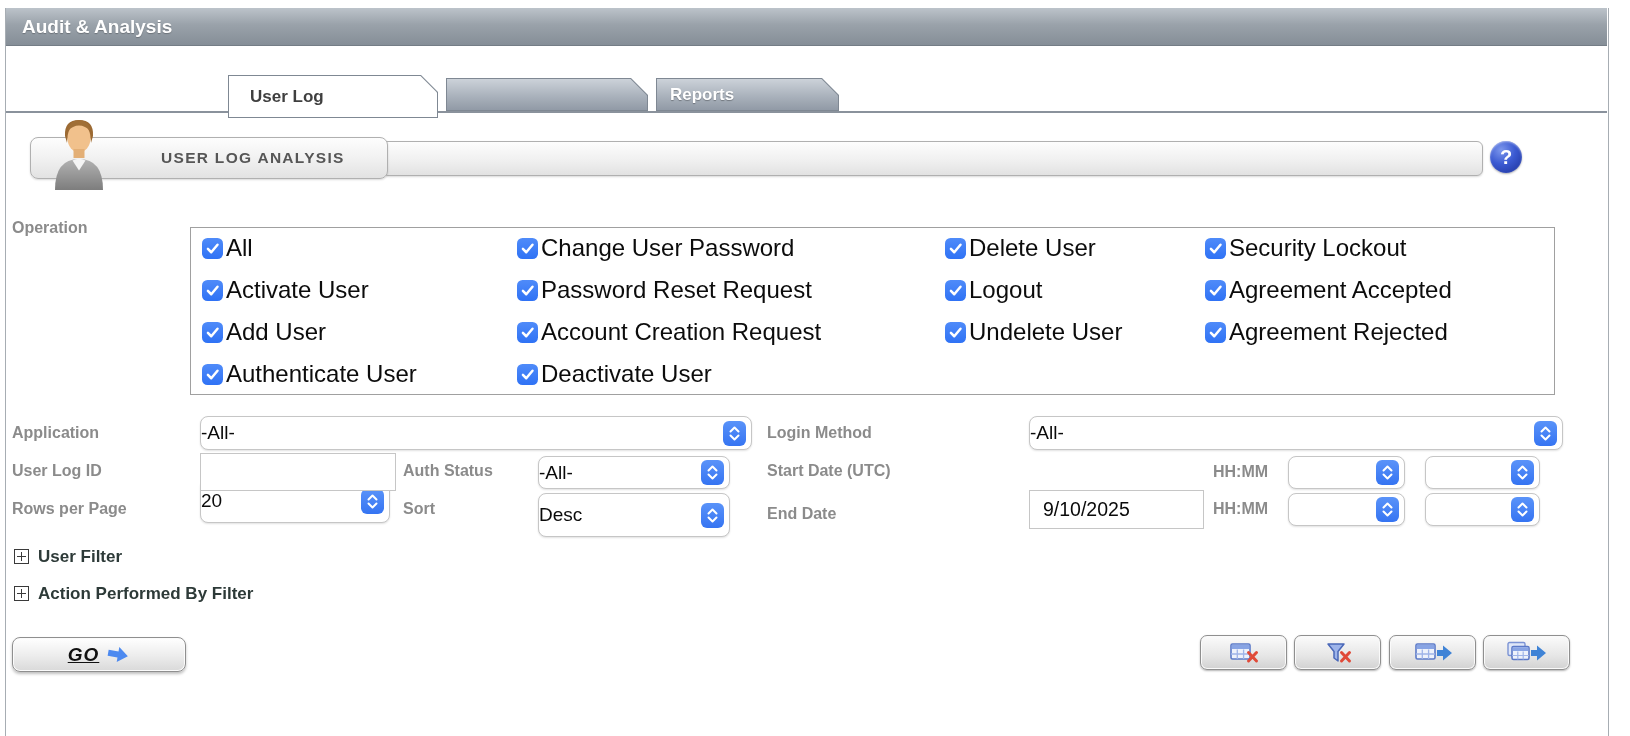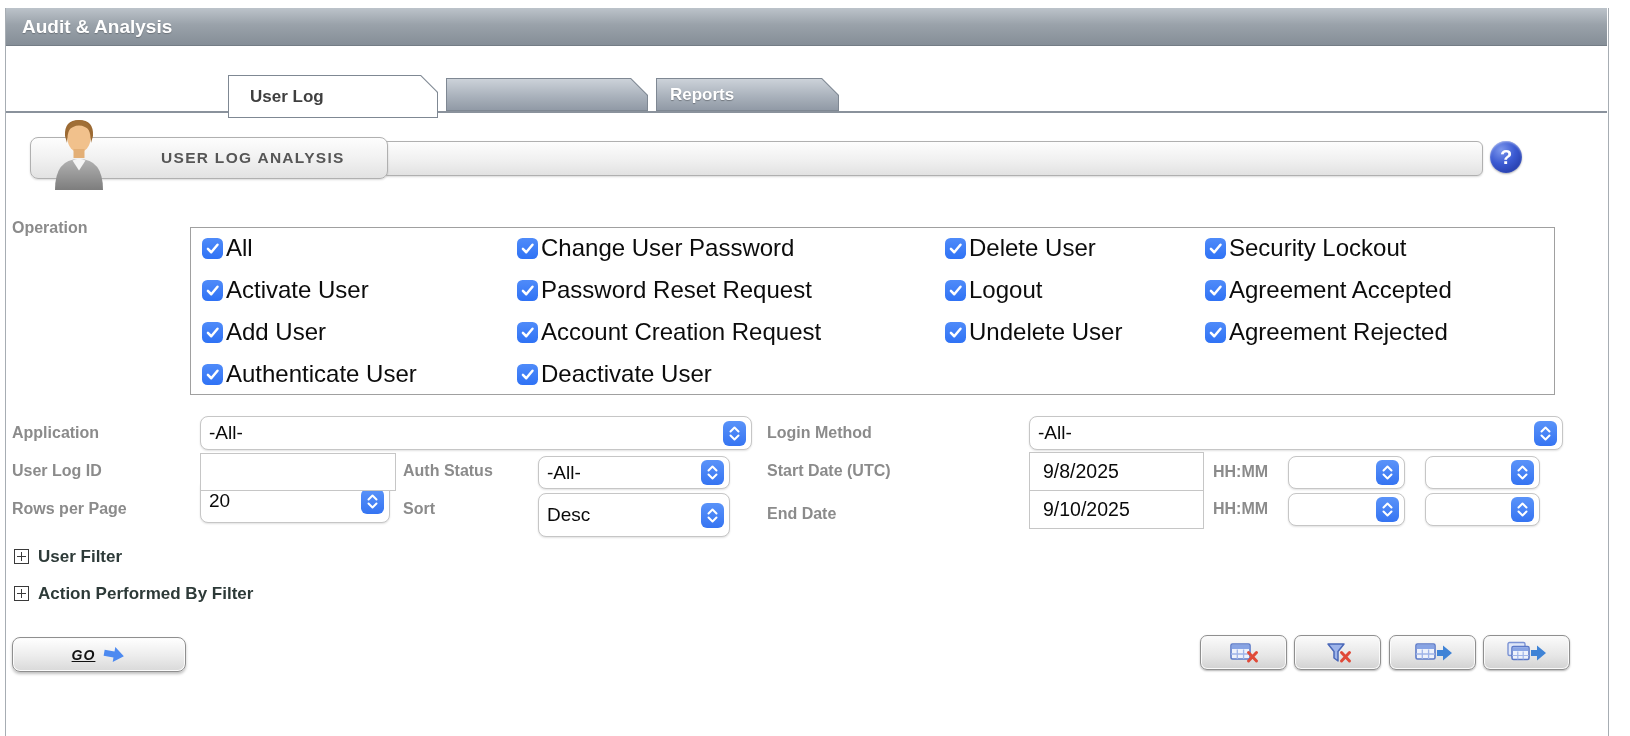--- a/index.html
+++ b/index.html
@@ -46,21 +46,21 @@
          border:1.5px solid #a0a0a0;background:#fff;}
   
   .cb{position:absolute;display:flex;align-items:center;height:22px;cursor:default;}
   .cbox{width:21px;height:21px;border-radius:5.5px;flex:none;
         background:linear-gradient(180deg,#4f8bf9,#2f72f5);
         display:flex;align-items:center;justify-content:center;}
   .cbl{font-size:24px;color:#0c0c0c;margin-left:3px;white-space:nowrap;}
   
   .sel{position:absolute;background:#fff;border:1px solid #c6c6c6;border-radius:8px;
        box-shadow:0 1px 2px rgba(0,0,0,.12);display:flex;align-items:center;
-       justify-content:space-between;padding:0 5px 0 8px;box-sizing:border-box;}
+       justify-content:space-between;padding:0 5px 0 0;box-sizing:border-box;}
   .selv{font-size:19px;color:#0a0a0a;white-space:nowrap;}
   .stepper{width:23px;height:25px;border-radius:6px;flex:none;
            background:linear-gradient(180deg,#5a93f9,#3574f2);
            display:flex;align-items:center;justify-content:center;}
   
   .txt{position:absolute;background:#fff;border:1px solid #c6c6c6;box-sizing:border-box;
        display:flex;align-items:center;padding-left:13px;font-size:19.5px;color:#0a0a0a;}
   
   .plusbox{position:absolute;width:15px;height:15px;border:1.5px solid #3a3a3a;
            background:#fff;box-sizing:border-box;}
@@ -68,21 +68,21 @@
            margin-top:-0.75px;background:#3a3a3a;}
   .plusbox::after{content:"";position:absolute;top:2px;bottom:2px;left:50%;width:1.5px;
            margin-left:-0.75px;background:#3a3a3a;}
   .explabel{position:absolute;font-size:17px;font-weight:700;color:#2d3a38;white-space:nowrap;}
   
   .gobtn{position:absolute;left:12px;top:637px;width:172px;height:33px;border-radius:8px;
          background:linear-gradient(180deg,#ffffff,#ececec 55%,#d9d9d9);
          border:1px solid #8f8f8f;
          box-shadow:0 2px 3px rgba(0,0,0,.25), inset 0 0 0 1px #fbfbfb;
          display:flex;align-items:center;justify-content:center;gap:7px;cursor:pointer;}
-  .gotext{font-size:14px;font-weight:700;font-style:italic;color:#111;letter-spacing:1px;text-decoration:underline;}
+  .gotext{font-size:19px;font-weight:700;font-style:italic;color:#111;letter-spacing:1px;text-decoration:underline;}
   .tbtn{position:absolute;top:635px;width:85px;height:33px;border-radius:7px;
         background:linear-gradient(180deg,#fbfbfb,#e6e6e6 60%,#d2d2d2);
         border:1px solid #8f8f8f;
         box-shadow:0 1px 2px rgba(0,0,0,.3), inset 0 0 0 1px #fafafa;
         display:flex;align-items:center;justify-content:center;cursor:pointer;}
 </style>
 </head>
 <body>
 
 <div id="canvas">
@@ -328,23 +328,20 @@
     <span class="stepper">
         <svg width="13" height="17" viewBox="0 0 13 17">
           <path d="M2.5 6.5L6.5 2.5l4 4M2.5 10.5l4 4 4-4" fill="none" stroke="#fff" stroke-width="2" stroke-linecap="round" stroke-linejoin="round"></path>
         </svg>
       </span>
   </div>
 
   <div class="txt" style="left:200px;top:453px;width:196px;height:38px">
     <span></span>
   </div>
-  <div class="txt" style="left:1029px;top:452px;width:175px;height:39px">
-    <span>9/8/2025</span>
-  </div>
   <div class="txt" style="left:1029px;top:490px;width:175px;height:39px">
     <span>9/10/2025</span>
   </div>
 
   <div class="plusbox" style="left:14px;top:549px"></div>
   <div class="explabel" style="left:38px;top:547px">User Filter</div>
   <div class="plusbox" style="left:14px;top:586px"></div>
   <div class="explabel" style="left:38px;top:584px">Action Performed By Filter</div>
 
   <div class="gobtn">

